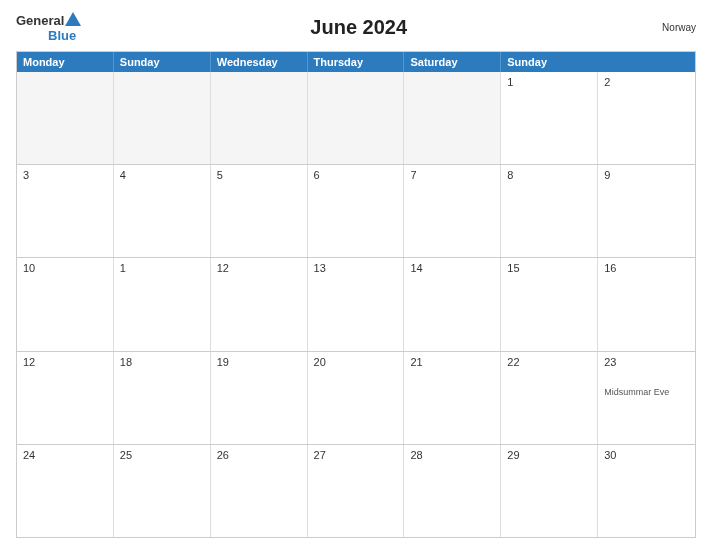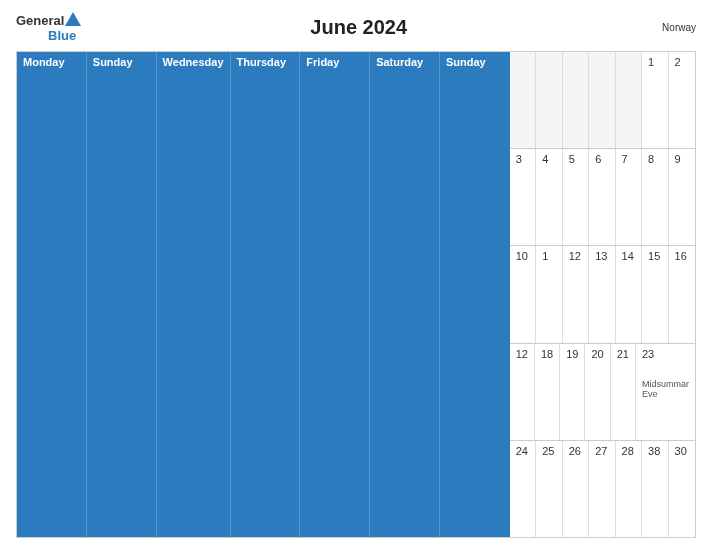--- a/index.html
+++ b/index.html
@@ -53,21 +53,21 @@
     .country {
       font-size: 10px;
       color: #333;
       min-width: 60px;
       text-align: right;
     }
     .calendar {
       flex: 1;
       border: 1px solid #ccc;
       display: flex;
-      flex-direction: row;
+      flex-direction: column;
     }
     .cal-header {
       display: grid;
       grid-template-columns: repeat(7, 1fr);
       background: #2c7bbf;
     }
     .cal-header-cell {
       color: #fff;
       font-size: 11px;
       font-weight: bold;
@@ -143,21 +143,20 @@
     <div class="title">June 2024</div>
     <div class="country">Norway</div>
   </div>
 
   <div class="calendar">
     <div class="cal-header">
       <div class="cal-header-cell">Monday</div>
       <div class="cal-header-cell">Sunday</div>
       <div class="cal-header-cell">Wednesday</div>
       <div class="cal-header-cell">Thursday</div>
-      <div class="cal-header-cell">Friday</div>
       <div class="cal-header-cell">Saturday</div>
       <div class="cal-header-cell">Sunday</div>
     </div>
     <div class="cal-body" id="cal-body">
     <div class="cal-week">
           <div class="cal-cell empty"></div>
           <div class="cal-cell empty"></div>
           <div class="cal-cell empty"></div>
           <div class="cal-cell empty"></div>
           <div class="cal-cell empty"></div>
@@ -181,26 +180,27 @@
           <div class="cal-cell"><span class="day-num">14</span></div>
           <div class="cal-cell"><span class="day-num">15</span></div>
           <div class="cal-cell"><span class="day-num">16</span></div>
         </div>
         <div class="cal-week">
           <div class="cal-cell"><span class="day-num">12</span></div>
           <div class="cal-cell"><span class="day-num">18</span></div>
           <div class="cal-cell"><span class="day-num">19</span></div>
           <div class="cal-cell"><span class="day-num">20</span></div>
           <div class="cal-cell"><span class="day-num">21</span></div>
+          <div class="cal-cell"><span class="day-num">22</span></div>
           <div class="cal-cell"><span class="day-num">23</span><div class="event-text">Midsummar Eve</div></div>
         </div>
         <div class="cal-week">
           <div class="cal-cell"><span class="day-num">24</span></div>
           <div class="cal-cell"><span class="day-num">25</span></div>
           <div class="cal-cell"><span class="day-num">26</span></div>
           <div class="cal-cell"><span class="day-num">27</span></div>
           <div class="cal-cell"><span class="day-num">28</span></div>
-          <div class="cal-cell"><span class="day-num">38</span></div>
+          <div class="cal-cell"><span class="day-num">29</span></div>
           <div class="cal-cell"><span class="day-num">30</span></div>
         </div>
       </div>
   </div>
 </div>
 
 </body></html>

